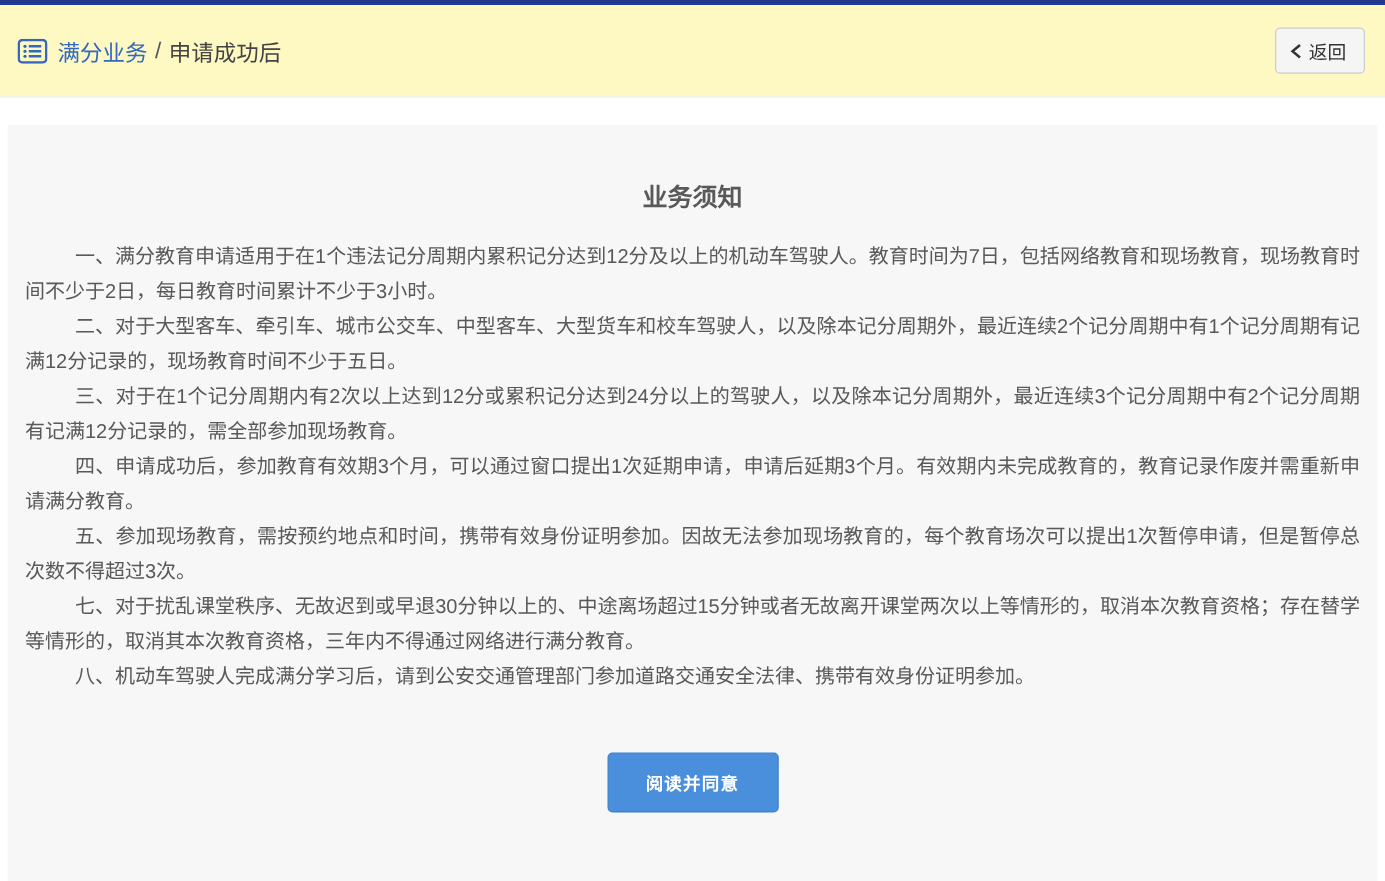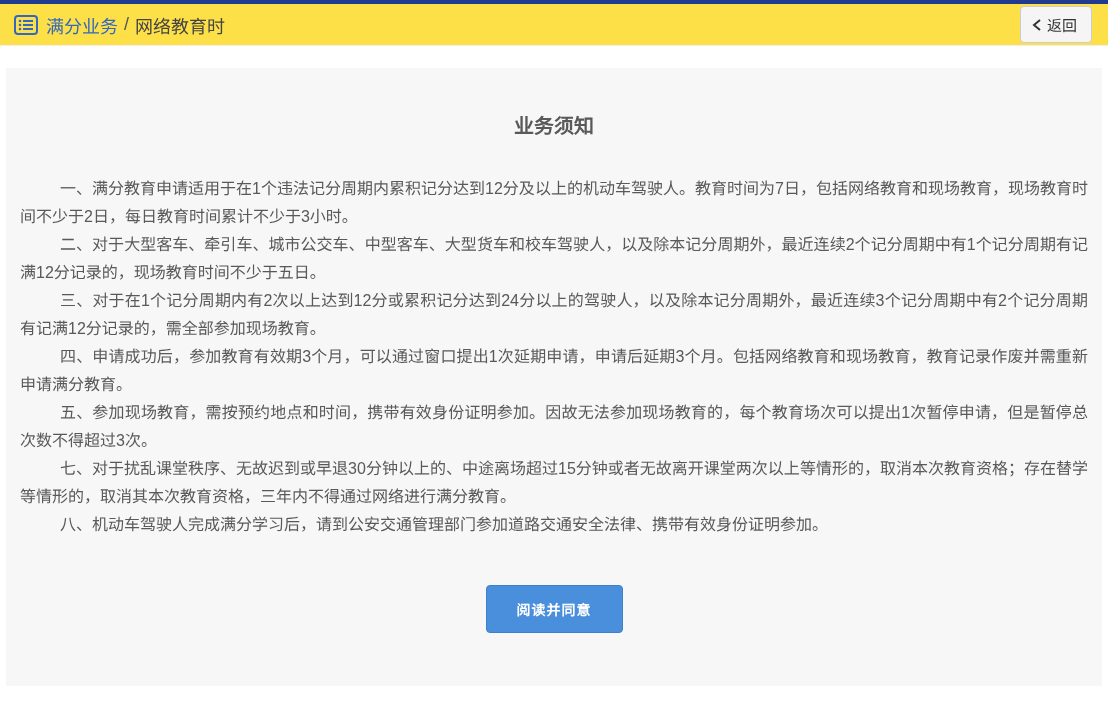--- a/index.html
+++ b/index.html
@@ -12,22 +12,22 @@
 
   
   .top-strip {
     height: 4px;
     width: 100%;
     background: #1f3a8f;
   }
 
   
   .header {
-    height: 42px;
-    background: #fde047;
+    height: 74px;
+    background: #fef9c3;
     display: flex;
     align-items: center;
     padding: 0 16px 0 14px;
     border-bottom: 1px solid #f0f0f0;
   }
   .breadcrumb {
     display: flex;
     align-items: center;
     font-size: 18px;
   }
@@ -73,21 +73,21 @@
     margin: 22px 6px 0 6px;
     background: #f7f7f7;
     min-height: 618px;
     padding: 42px 14px 40px 14px;
   }
   .notice-title {
     text-align: center;
     font-size: 20px;
     font-weight: bold;
     color: #595959;
-    margin-bottom: 36px;
+    margin-bottom: 20px;
     font-family: Liberation Mono, monospace;
   }
   .notice-body p {
     font-size: 16px;
     line-height: 28px;
     color: #595959;
     text-indent: 2.5em;
     text-align: justify;
   }
   .agree-wrap {
@@ -120,41 +120,41 @@
         <circle cx="6" cy="6" r="1.3" fill="#3468c0"></circle>
         <circle cx="6" cy="10" r="1.3" fill="#3468c0"></circle>
         <circle cx="6" cy="14" r="1.3" fill="#3468c0"></circle>
         <rect x="9" y="5" width="10" height="2" fill="#3468c0"></rect>
         <rect x="9" y="9" width="10" height="2" fill="#3468c0"></rect>
         <rect x="9" y="13" width="10" height="2" fill="#3468c0"></rect>
       </svg>
     </span>
     <a class="breadcrumb-root">满分业务</a>
     <span class="breadcrumb-sep">/</span>
-    <span class="breadcrumb-current">网络教育时</span>
+    <span class="breadcrumb-current">申请成功后</span>
   </div>
   <div class="spacer"></div>
   <button class="back-button">
     <span class="chevron-left-icon">
       <svg viewBox="0 0 10 12" width="10" height="12">
         <polyline points="8,1 2,6 8,11" fill="none" stroke="#333333" stroke-width="2"></polyline>
       </svg>
     </span>
     <span>返回</span>
   </button>
 </div>
 
 <div class="card">
   <h2 class="notice-title">业务须知</h2>
 
   <div class="notice-body">
     <p>一、满分教育申请适用于在1个违法记分周期内累积记分达到12分及以上的机动车驾驶人。教育时间为7日，包括网络教育和现场教育，现场教育时间不少于2日，每日教育时间累计不少于3小时。</p>
     <p>二、对于大型客车、牵引车、城市公交车、中型客车、大型货车和校车驾驶人，以及除本记分周期外，最近连续2个记分周期中有1个记分周期有记满12分记录的，现场教育时间不少于五日。</p>
     <p>三、对于在1个记分周期内有2次以上达到12分或累积记分达到24分以上的驾驶人，以及除本记分周期外，最近连续3个记分周期中有2个记分周期有记满12分记录的，需全部参加现场教育。</p>
-    <p>四、申请成功后，参加教育有效期3个月，可以通过窗口提出1次延期申请，申请后延期3个月。包括网络教育和现场教育，教育记录作废并需重新申请满分教育。</p>
+    <p>四、申请成功后，参加教育有效期3个月，可以通过窗口提出1次延期申请，申请后延期3个月。有效期内未完成教育的，教育记录作废并需重新申请满分教育。</p>
     <p>五、参加现场教育，需按预约地点和时间，携带有效身份证明参加。因故无法参加现场教育的，每个教育场次可以提出1次暂停申请，但是暂停总次数不得超过3次。</p>
     <p>七、对于扰乱课堂秩序、无故迟到或早退30分钟以上的、中途离场超过15分钟或者无故离开课堂两次以上等情形的，取消本次教育资格；存在替学等情形的，取消其本次教育资格，三年内不得通过网络进行满分教育。</p>
     <p>八、机动车驾驶人完成满分学习后，请到公安交通管理部门参加道路交通安全法律、携带有效身份证明参加。</p>
   </div>
 
   <div class="agree-wrap">
     <button class="agree-button">阅读并同意</button>
   </div>
 </div>
 

